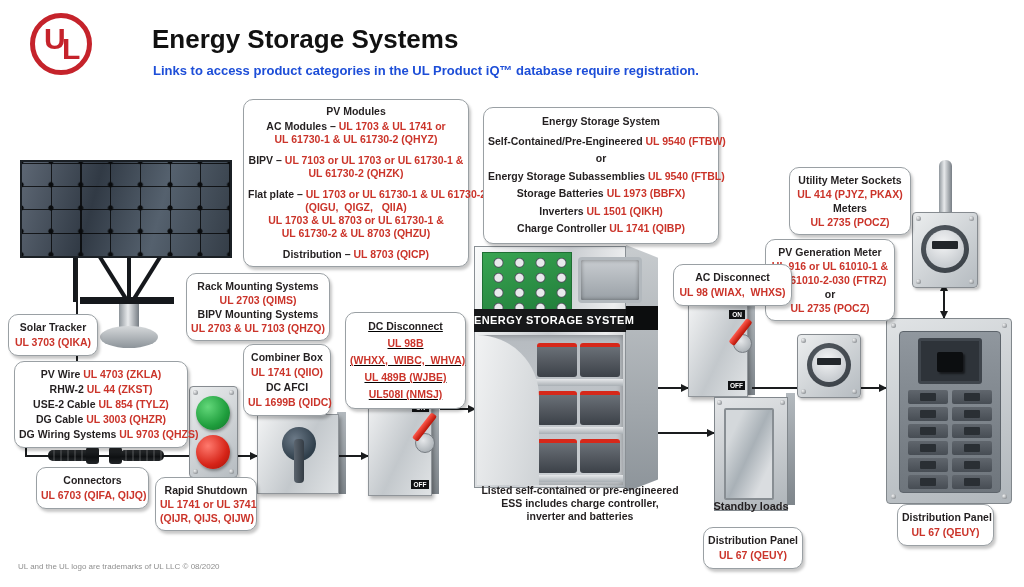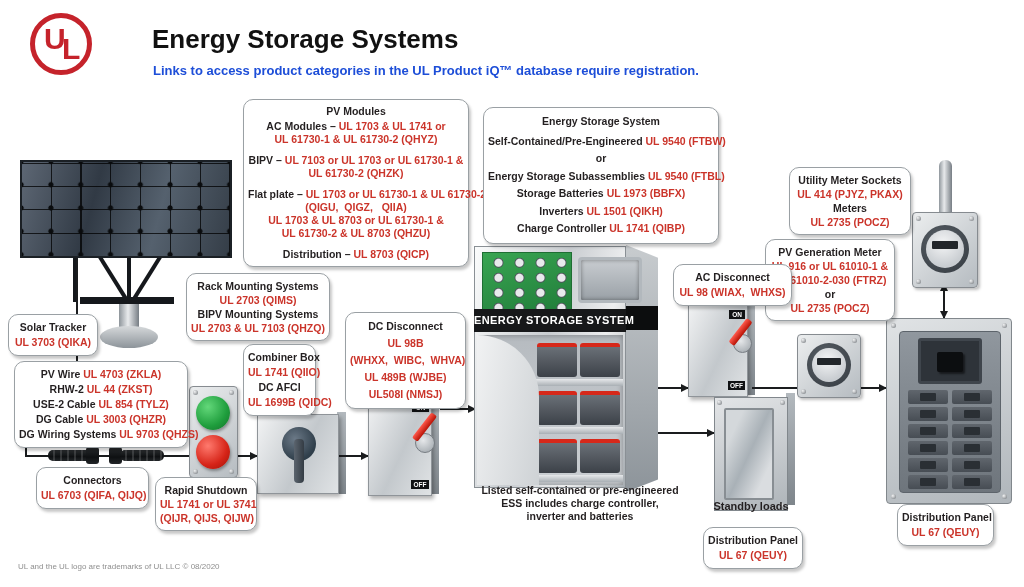--- a/index.html
+++ b/index.html
@@ -17,21 +17,21 @@
   .rbox{position:absolute;background:#fff;border:1.4px solid #9aa0a4;border-radius:10px;
         box-shadow:2px 3px 3px rgba(0,0,0,0.22);padding:5px 4px;box-sizing:border-box;
         text-align:center;font-size:10.5px;font-weight:bold;z-index:5;}
   .rbox .bl{line-height:14px;white-space:nowrap;}
   .rbox .bl.gap{margin-top:8px;}
   .rbox .bl.bt{margin-bottom:2px;}
   .rbox .blk{color:#231f20;}
   .rbox .red{color:#cb342a;cursor:pointer;}
   .lh13 .bl{line-height:13px;}
   .lh15 .bl{line-height:15px;}
-  .lh17 .bl{line-height:17px;}
+  .lh17 .bl{line-height:17px;text-decoration:underline;}
   .lh175 .bl{line-height:17.5px;}
   
   .plabel{position:absolute;font-size:11px;font-weight:bold;color:#231f20;text-align:center;z-index:5;}
   
   .hline,.vline{position:absolute;background:#1a1c1e;z-index:1;}
   .hline{height:2px;} .vline{width:2px;}
   .arr{position:absolute;width:0;height:0;z-index:2;}
   .arr.r{border-top:4px solid transparent;border-bottom:4px solid transparent;border-left:8px solid #1a1c1e;}
   .arr.u{border-left:4px solid transparent;border-right:4px solid transparent;border-bottom:8px solid #1a1c1e;}
   .arr.d{border-left:4px solid transparent;border-right:4px solid transparent;border-top:8px solid #1a1c1e;}
@@ -313,21 +313,21 @@
       <div class="bl"><span class="blk">Solar Tracker</span></div>
       <div class="bl"><span class="red">UL 3703 (QIKA)</span></div>
     </div>
   <div class="rbox lh15" style="left:14px;top:361px;width:174px;">
       <div class="bl"><span class="blk">PV Wire </span><span class="red">UL 4703 (ZKLA)</span></div>
       <div class="bl"><span class="blk">RHW-2 </span><span class="red">UL 44 (ZKST)</span></div>
       <div class="bl"><span class="blk">USE-2 Cable </span><span class="red">UL 854 (TYLZ)</span></div>
       <div class="bl"><span class="blk">DG Cable </span><span class="red">UL 3003 (QHZR)</span></div>
       <div class="bl"><span class="blk">DG Wiring Systems </span><span class="red">UL 9703 (QHZS)</span></div>
     </div>
-  <div class="rbox lh15" style="left:243px;top:344px;width:73px;">
+  <div class="rbox lh15" style="left:243px;top:344px;width:88px;">
       <div class="bl"><span class="blk">Combiner Box</span></div>
       <div class="bl"><span class="red">UL 1741 (QIIO)</span></div>
       <div class="bl"><span class="blk">DC AFCI</span></div>
       <div class="bl"><span class="red">UL 1699B (QIDC)</span></div>
     </div>
   <div class="rbox lh17" style="left:345px;top:312px;width:121px;">
       <div class="bl"><span class="blk">DC Disconnect</span></div>
       <div class="bl"><span class="red">UL 98B</span></div>
       <div class="bl"><span class="red">(WHXX, &nbsp;WIBC, &nbsp;WHVA)</span></div>
       <div class="bl"><span class="red">UL 489B (WJBE)</span></div>

